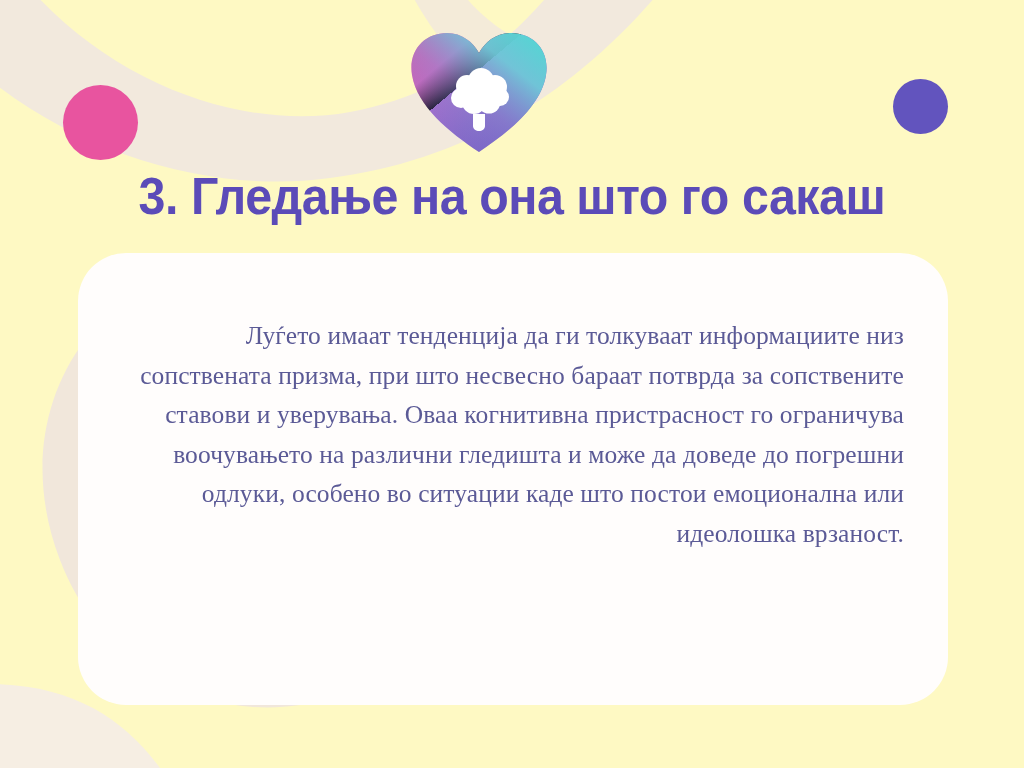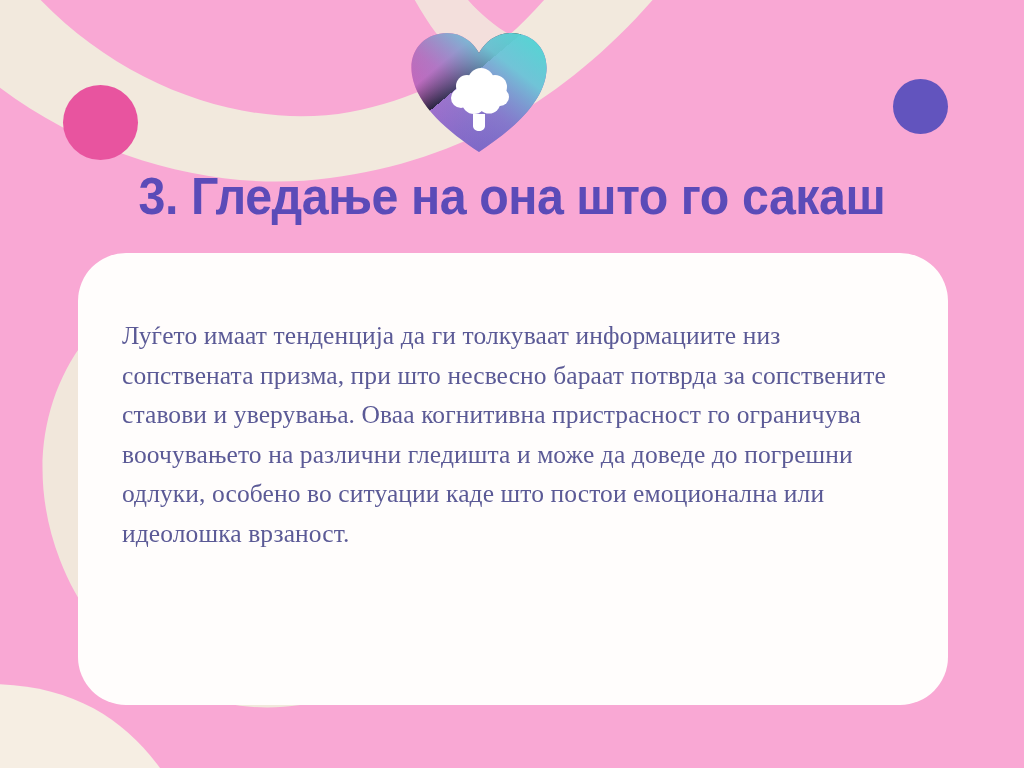--- a/index.html
+++ b/index.html
@@ -16,21 +16,21 @@
     background:#fdf1e7;
     font-family:"Liberation Sans", sans-serif;
   }
 
   
   #slide {
     position:absolute;
     inset:0;
     width:1024px;
     height:768px;
-    background:#f9a8d4;
+    background:#fef9c3;
     overflow:hidden;
   }
 
   
   .bg-layer {
     position:absolute;
     inset:0;
     overflow:hidden;
     pointer-events:none;
   }
@@ -94,21 +94,21 @@
     background:#fffdfc;
     border-radius:48px;
     display:flex;
     align-items:flex-start;
     justify-content:center;
   }
 
   #body-paragraph {
     width:782px;
     margin-top:63px;
-    text-align:left;
+    text-align:right;
     font-family:"Liberation Serif", "DejaVu Serif", serif;
     font-size:25.5px;
     line-height:39.5px;
     color:#5b5a96;
     letter-spacing:0.1px;
   }
 </style>
 </head>
 <body>
 

